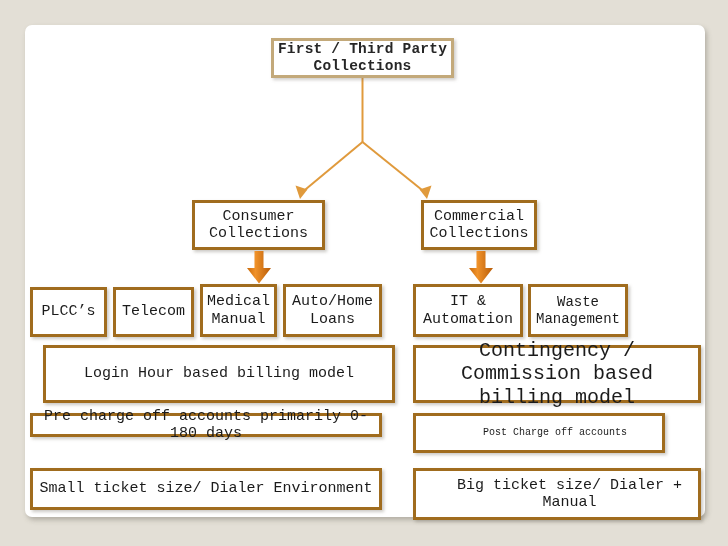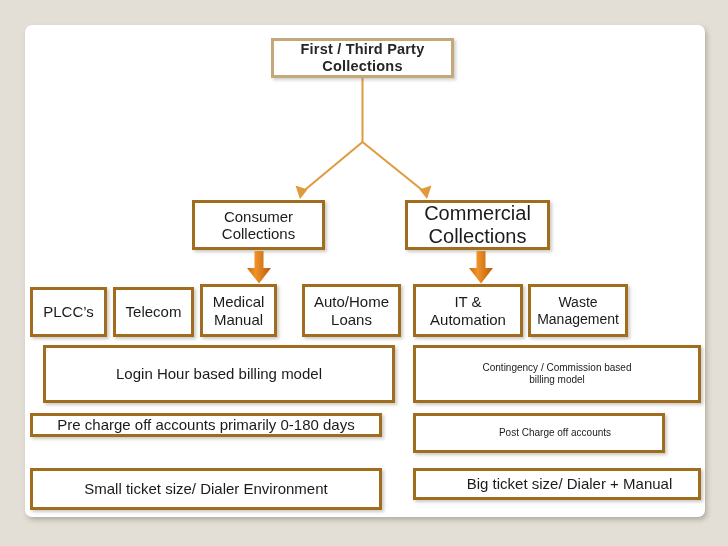--- a/index.html
+++ b/index.html
@@ -31,58 +31,59 @@
     box-sizing: border-box;
     background: #ffffff;
     border: 3px solid #A06C1E;
     display: flex;
     align-items: center;
     justify-content: center;
     text-align: center;
     color: #1b1b1b;
     line-height: 1.16;
     box-shadow: 2px 2px 3px rgba(120,115,105,0.38);
+    font-family: Liberation Mono, monospace;
   }
 
   .box.top {
     border: 3px solid #C3A97A;
     font-weight: bold;
     color: #262626;
     box-shadow: 2px 2px 3px rgba(120,115,105,0.35);
     letter-spacing: .2px;
   }
 
   
   #box-root       { left: 246px; top: 13px;  width: 183px; height: 40px;  font-size: 14.5px; }
 
   #box-consumer   { left: 167px; top: 175px; width: 133px; height: 50px;  font-size: 15px; }
-  #box-commercial { left: 380px; top: 175px; width: 145px; height: 50px;  font-size: 20px; }
+  #box-commercial { left: 396px; top: 175px; width: 116px; height: 50px;  font-size: 15px; }
 
   
   #box-plcc       { left: 5px;   top: 262px; width: 77px;  height: 50px;  font-size: 15px; }
   #box-telecom    { left: 88px;  top: 262px; width: 81px;  height: 50px;  font-size: 15px; }
   #box-medical    { left: 175px; top: 259px; width: 77px;  height: 53px;  font-size: 15px; }
-  #box-autohome   { left: 258px; top: 259px; width: 99px;  height: 53px;  font-size: 15px; margin-left: 19px; }
+  #box-autohome   { left: 258px; top: 259px; width: 99px;  height: 53px;  font-size: 15px; }
 
   
   #box-it         { left: 388px; top: 259px; width: 110px; height: 53px;  font-size: 15px; }
   #box-waste      { left: 503px; top: 259px; width: 100px; height: 53px;  font-size: 14px; }
   #box-financial  { left: 608px; top: 259px; width: 68px;  height: 53px;  font-size: 13.5px; }
 
   
   #box-login      { left: 5px;   top: 320px; width: 352px; height: 58px;  font-size: 15px; margin-left: 13px; }
-  #box-contingency{ left: 388px; top: 320px; width: 288px; height: 58px;  font-size: 10px; }
+  #box-contingency{ left: 388px; top: 320px; width: 288px; height: 58px;  font-size: 20px; }
 
   
   #box-precharge  { left: 5px;   top: 388px; width: 352px; height: 24px;  font-size: 15px; }
   #box-postcharge { left: 388px; top: 388px; width: 252px; height: 40px;  font-size: 10px; padding-left: 32px; }
 
   
   #box-small      { left: 5px;   top: 443px; width: 352px; height: 42px;  font-size: 15px; }
-  #box-big        { left: 388px; top: 443px; width: 288px; height: 32px;  font-size: 15px; padding-left: 25px; }
+  #box-big        { left: 388px; top: 443px; width: 288px; height: 52px;  font-size: 15px; padding-left: 25px; }
 
   
   #connector-svg {
     position: absolute;
     left: 0;
     top: 0;
     width: 680px;
     height: 492px;
     pointer-events: none;
   }

